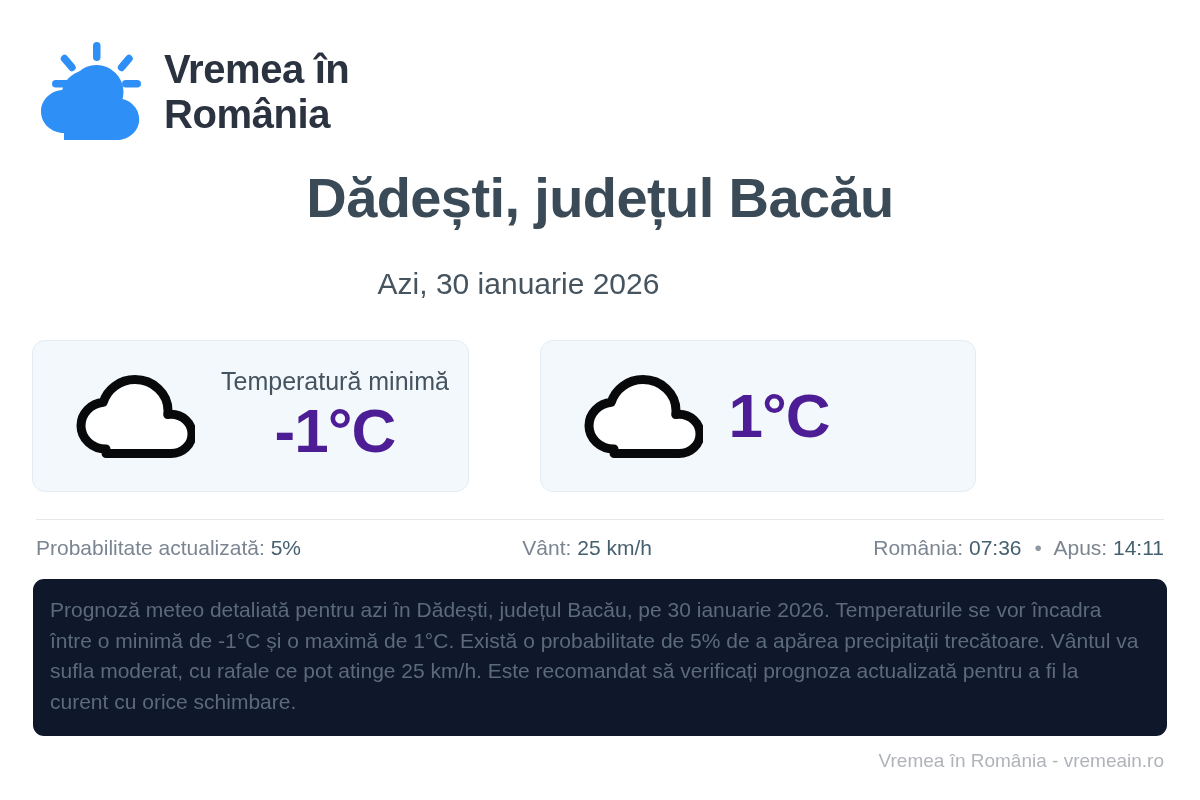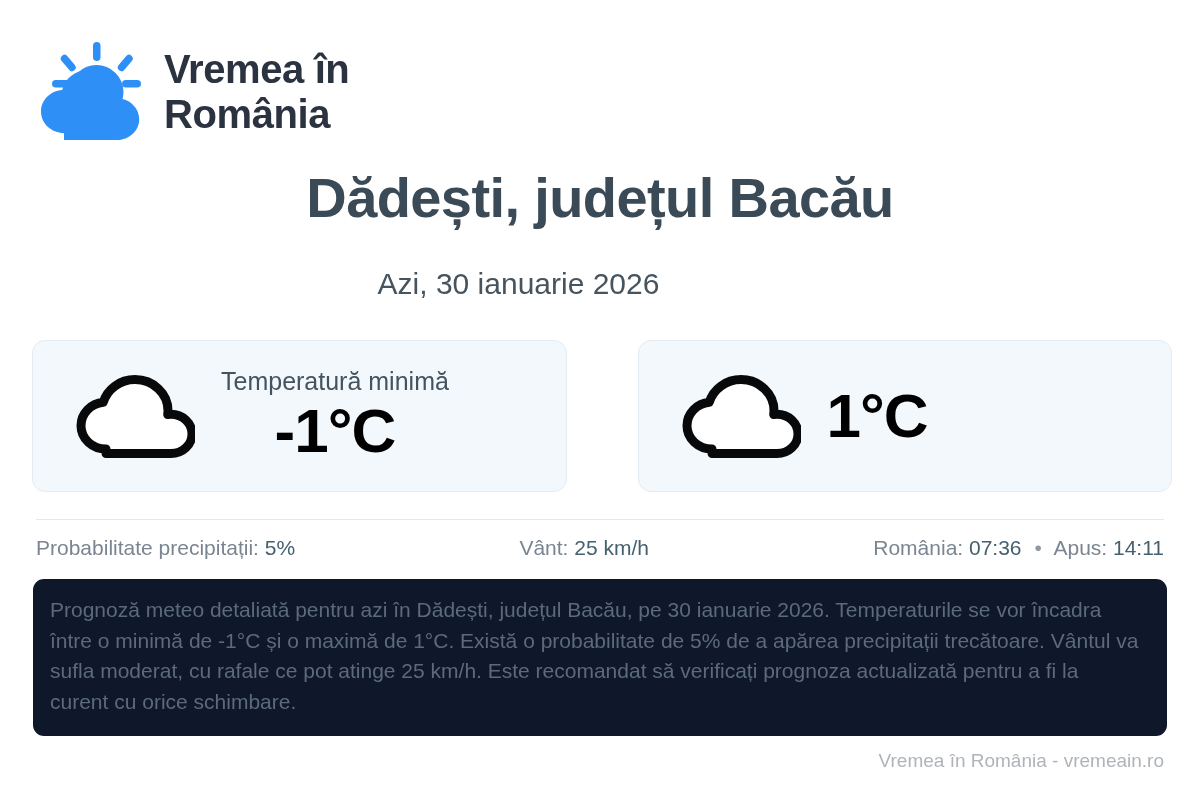--- a/index.html
+++ b/index.html
@@ -66,21 +66,21 @@
     line-height: 1.2;
     font-weight: 400;
     color: #46545f;
   }
 
   
   .cards {
     position: absolute;
     top: 340px;
     left: 32px;
-    width: 1140px;
+    width: 944px;
     display: flex;
     gap: 71px;
   }
   .temp-card {
     flex: 1 1 0;
     height: 152px;
     background: #f3f8fc;
     border: 1px solid #e4ecf3;
     border-radius: 13px;
     display: flex;
@@ -104,21 +104,21 @@
     font-size: 25px;
     line-height: 1.2;
     color: #45535f;
     font-weight: 400;
     white-space: nowrap;
   }
   .temp-value {
     font-size: 62px;
     line-height: 1.08;
     font-weight: 700;
-    color: #000000;
+    color: #4c1d95;
     letter-spacing: -1px;
     margin-top: 2px;
   }
 
   
   .divider {
     position: absolute;
     left: 36px;
     top: 519px;
     width: 1128px;
@@ -218,21 +218,21 @@
         <div class="temp-value">1°C</div>
       </div>
     </div>
 
   </div>
 
   <div class="divider"></div>
 
   <div class="stats">
     <div class="stat-left">
-      <span>Probabilitate precipitații:</span>
+      <span>Probabilitate actualizată:</span>
       <span class="stat-value">5%</span>
     </div>
     <div class="stat-center">
       <span>Vânt:</span>
       <span class="stat-value">25 km/h</span>
     </div>
     <div class="stat-right">
       <span>România:</span>
       <span class="stat-value">07:36</span>
       <span class="bullet">•</span>

